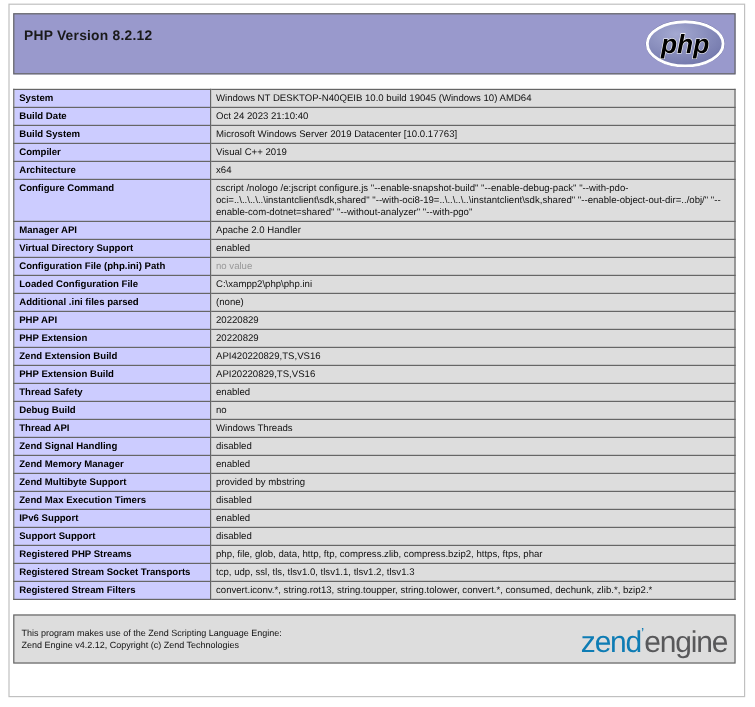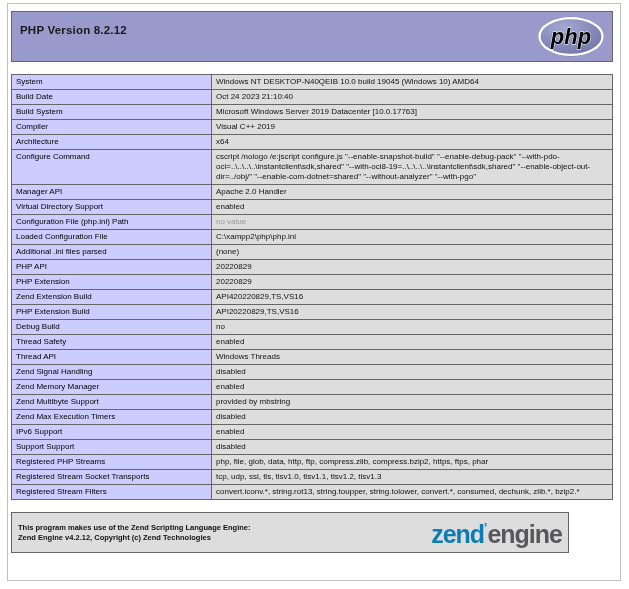--- a/index.html
+++ b/index.html
@@ -61,44 +61,43 @@
   .info td {
     border: 1px solid var(--cell-border, #666666);
     font-size: 8px;
     line-height: 10px;
     padding: 2px 4px;
     vertical-align: baseline;
     word-wrap: break-word;
   }
   .info td.e {
     background: var(--label-bg, #ccccff);
-    font-weight: normal;
-    width: 200px;
+    font-weight: bold;
+    width: 164px;
     color: #000000;
   }
   .info td.v {
     background: var(--value-bg, #dddddd);
     max-width: 400px;
     color: #111111;
   }
   .info td.v.novalue {
     color: var(--novalue-color, #999999);
   }
   
   .footer {
-    width: 558px;
+    width: 602px;
     height: 41px;
     margin-top: 12px;
     background: var(--value-bg, #dddddd);
     border: 1px solid var(--cell-border, #666666);
     display: flex;
     justify-content: space-between;
     align-items: center;
     padding: 3px 6px 3px 6px;
-    font-weight: bold;
   }
   .footer-text {
     font-size: 7.5px;
     line-height: 10px;
     color: #111111;
   }
   .zend-logo {
     text-decoration: none;
     font-size: 25px;
     line-height: 25px;
@@ -190,26 +189,26 @@
         </tr>
         <tr>
           <td class="e">Zend Extension Build</td>
           <td class="v">API420220829,TS,VS16</td>
         </tr>
         <tr>
           <td class="e">PHP Extension Build</td>
           <td class="v">API20220829,TS,VS16</td>
         </tr>
         <tr>
+          <td class="e">Thread Safety</td>
+          <td class="v">enabled</td>
+        </tr>
+        <tr>
           <td class="e">Debug Build</td>
           <td class="v">no</td>
-        </tr>
-        <tr>
-          <td class="e">Thread Safety</td>
-          <td class="v">enabled</td>
         </tr>
         <tr>
           <td class="e">Thread API</td>
           <td class="v">Windows Threads</td>
         </tr>
         <tr>
           <td class="e">Zend Signal Handling</td>
           <td class="v">disabled</td>
         </tr>
         <tr>

